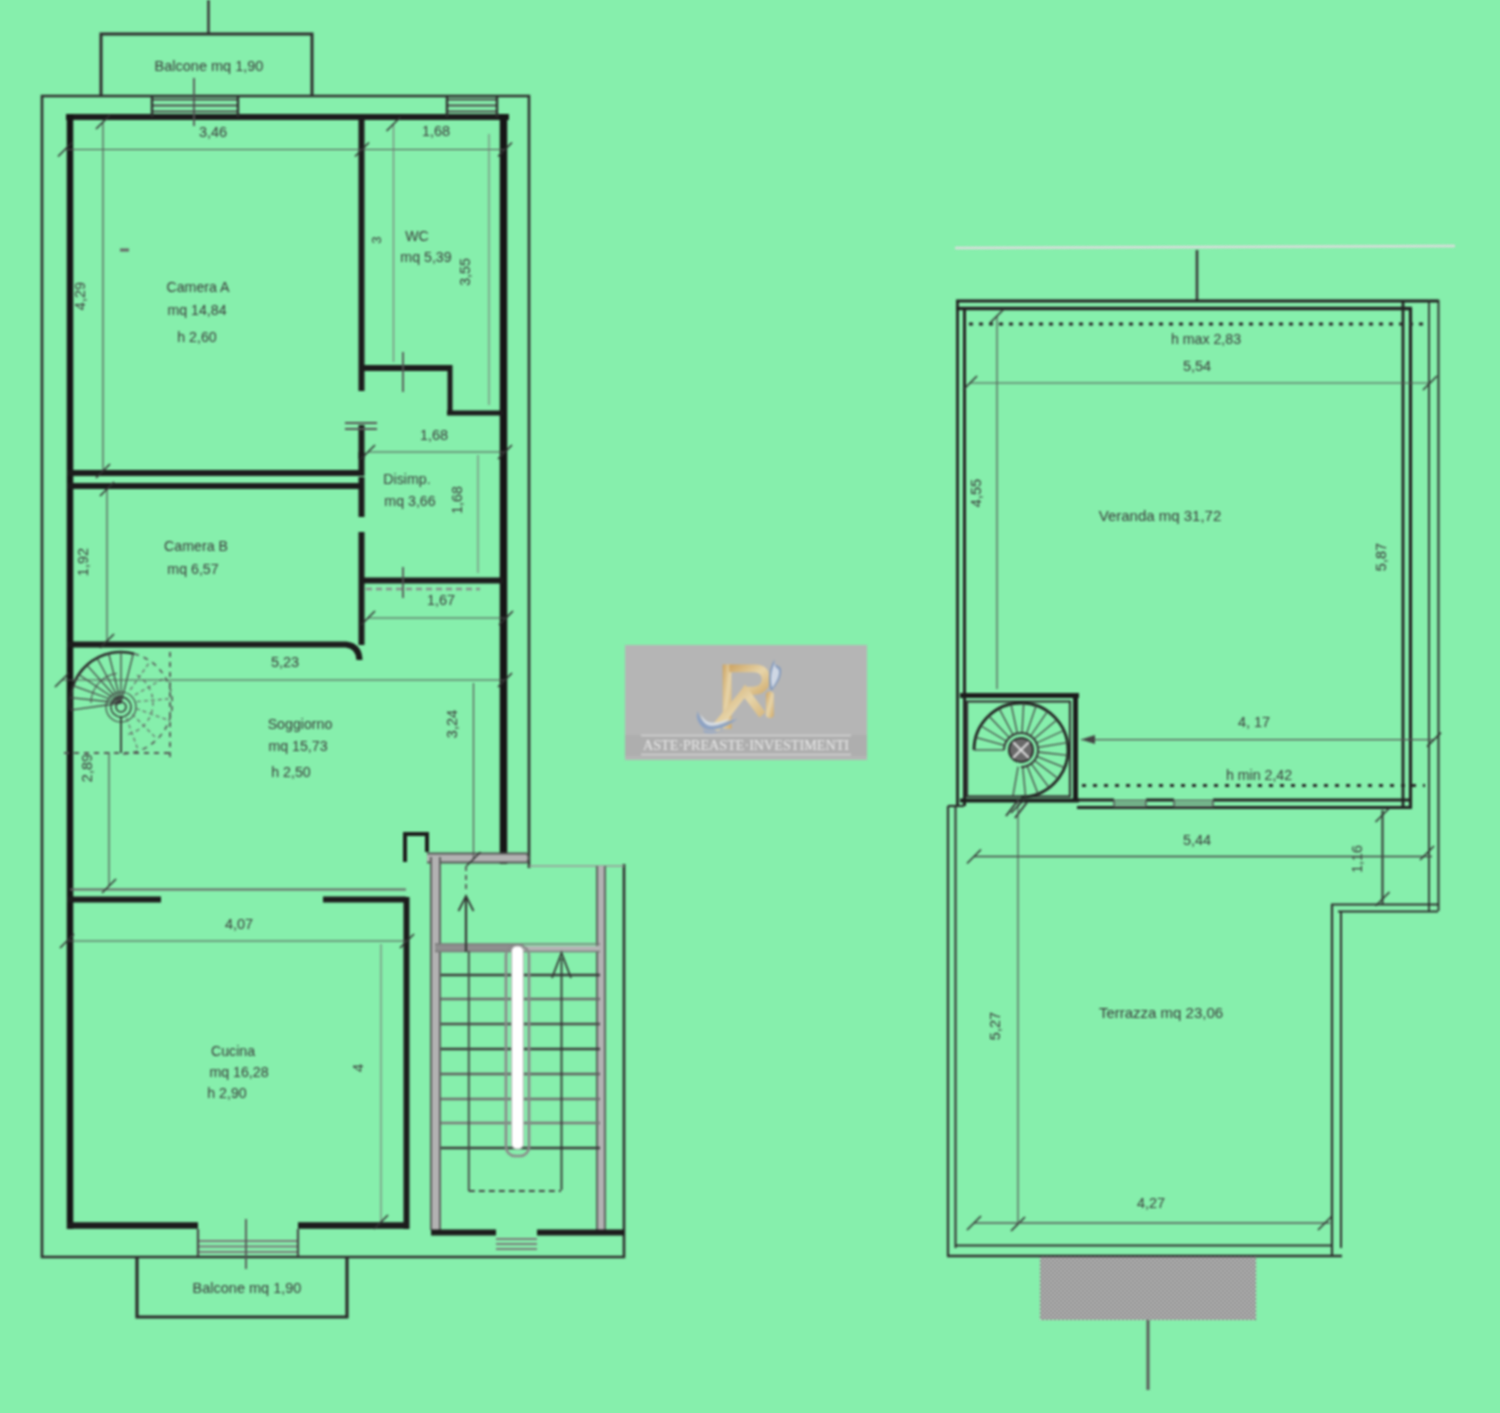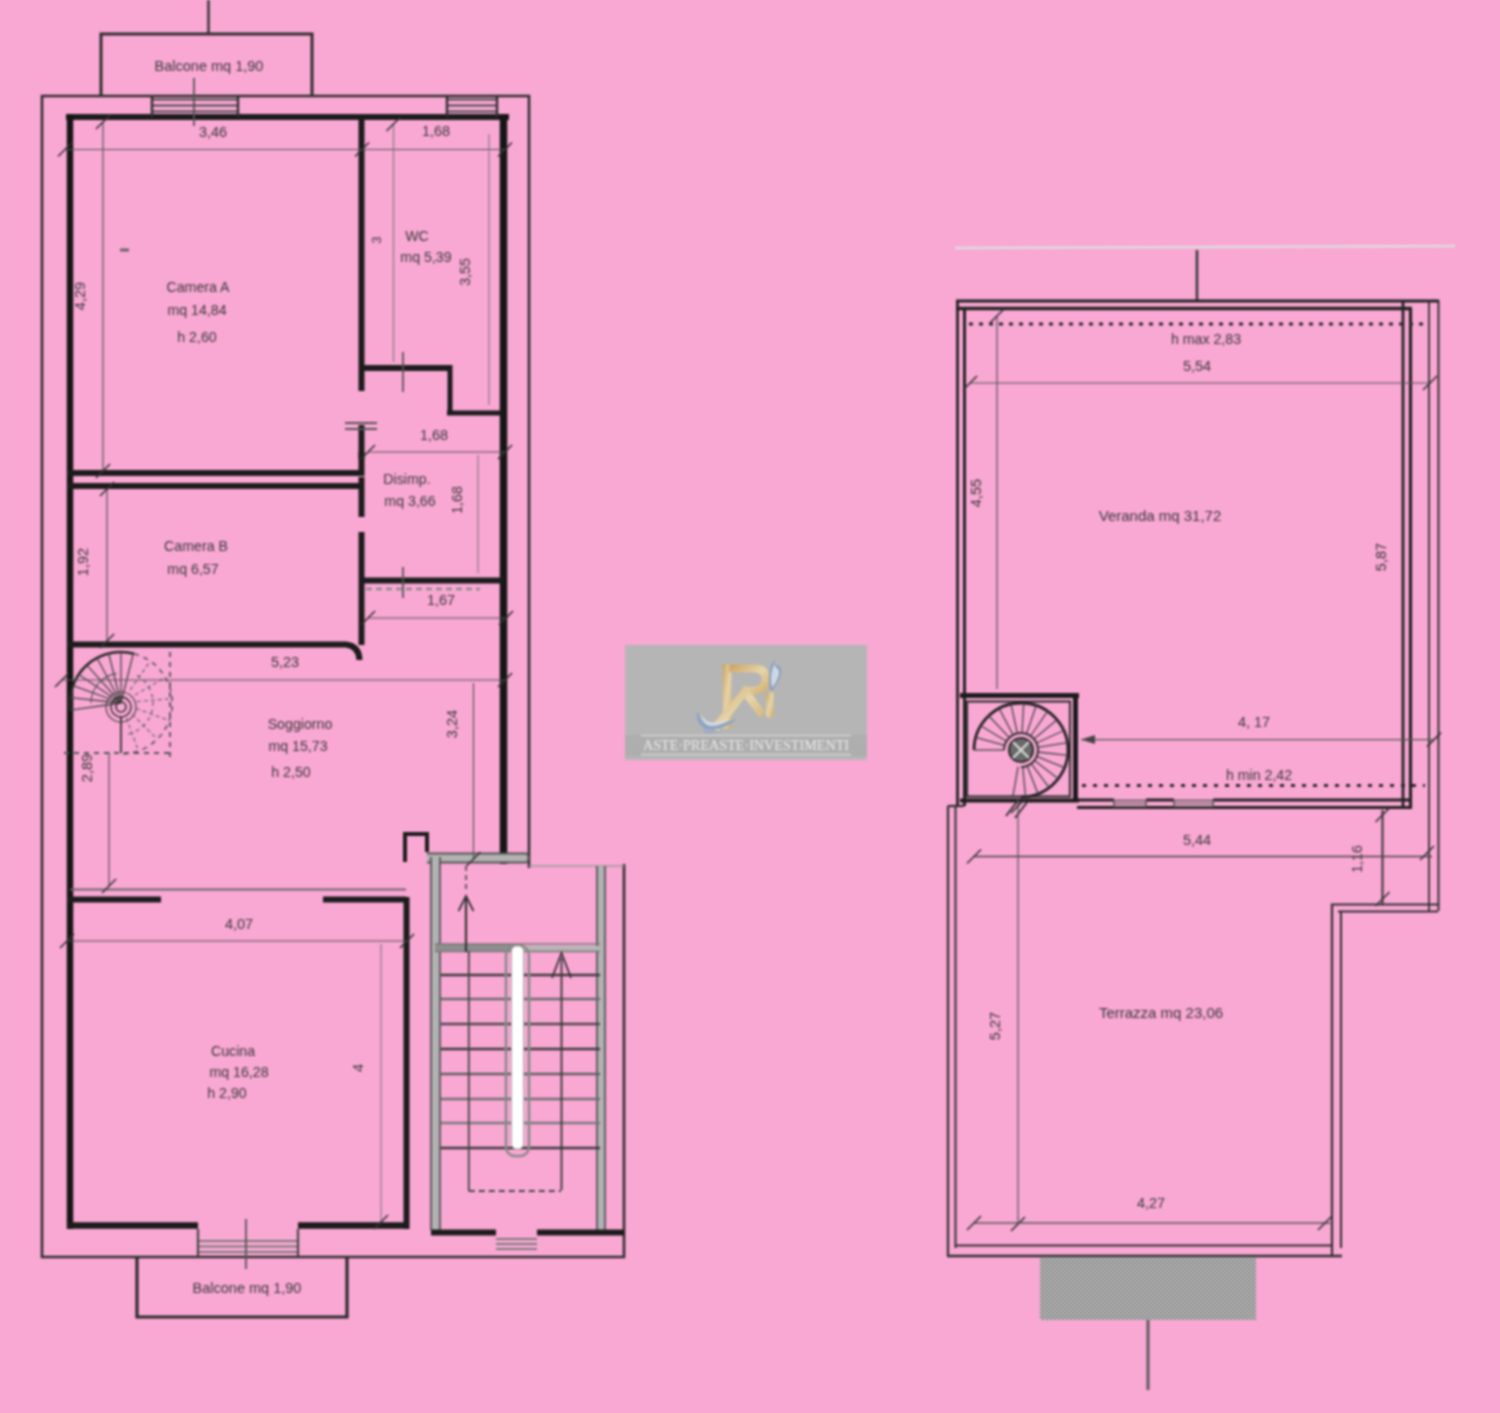--- a/index.html
+++ b/index.html
@@ -1,16 +1,16 @@
 <!DOCTYPE html>
 <html><head>
 <meta charset="utf-8">
 <style>
 html,body{margin:0;padding:0;background:#ffffff;}
-#page{width:1500px;height:1413px;position:relative;background:#f9a8d4;overflow:hidden;}
+#page{width:1500px;height:1413px;position:relative;background:#86efac;overflow:hidden;}
 text{font-family:"Liberation Sans",sans-serif;}
 svg{filter:blur(0.8px);}
 </style>
 </head>
 <body>
 <div id="page">
 <svg width="1500" height="1413" viewBox="0 0 1500 1413" xmlns="http://www.w3.org/2000/svg">
 <defs>
 <pattern id="dither" width="4" height="4" patternUnits="userSpaceOnUse">
 <rect width="4" height="4" fill="#c6c6c6"></rect>

